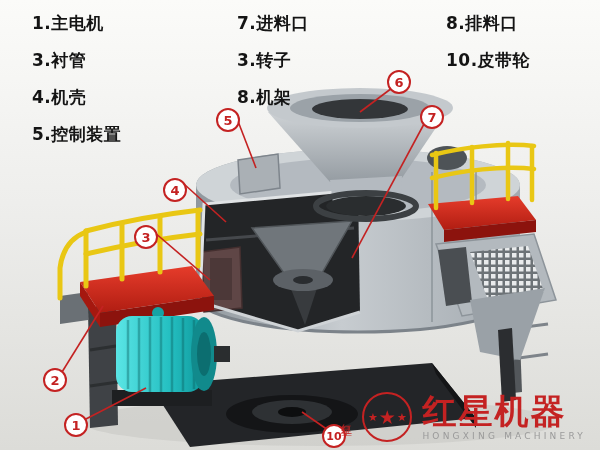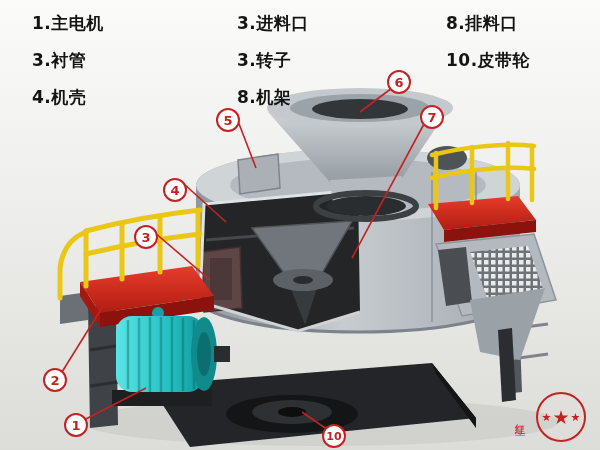--- a/index.html
+++ b/index.html
@@ -183,23 +183,24 @@
       <line x1="392" y1="88" x2="360" y2="112"></line>
       <line x1="424" y1="124" x2="352" y2="258"></line>
       <line x1="328" y1="430" x2="302" y2="412"></line>
     </g>
   </svg>
 
   <div class="legend-col" id="legend-col-1">
     <span>1.主电机</span>
     <span>3.衬管</span>
     <span>4.机壳</span>
+    <span>5.控制装置</span>
   </div>
   <div class="legend-col" id="legend-col-2">
-    <span>3.进料口</span>
+    <span>7.进料口</span>
     <span>3.转子</span>
     <span>8.机架</span>
   </div>
   <div class="legend-col" id="legend-col-3">
     <span>8.排料口</span>
     <span>10.皮带轮</span>
   </div>
 
   <div class="callout" style="left:64px;top:413px">1</div>
   <div class="callout" style="left:43px;top:368px">2</div>
@@ -210,15 +211,19 @@
   <div class="callout" style="left:420px;top:105px">7</div>
   <div class="callout" style="left:322px;top:424px;font-size:11px">10</div>
 
   <div class="watermark">
     <div class="wm-vert">红星</div>
     <div class="wm-badge">
       <span class="s">★</span>
       <span class="b">★</span>
       <span class="s">★</span>
     </div>
+    <div class="wm-text">
+      <span class="wm-brand">红星机器</span>
+      <span class="wm-sub">HONGXING MACHINERY</span>
+    </div>
   </div>
 
 </div>
 
 </body></html>

